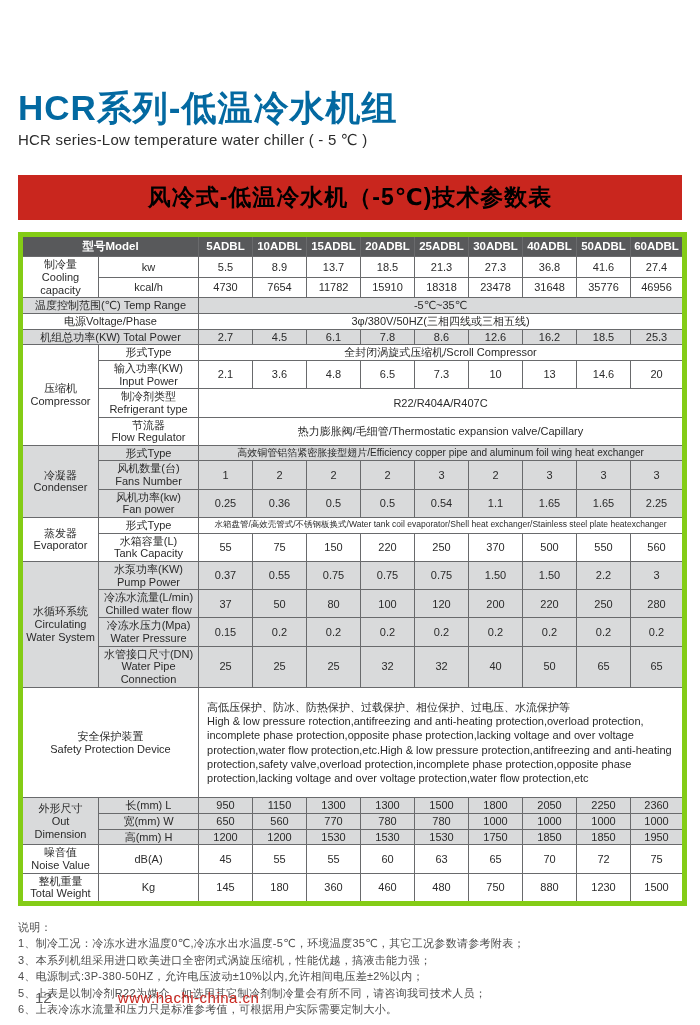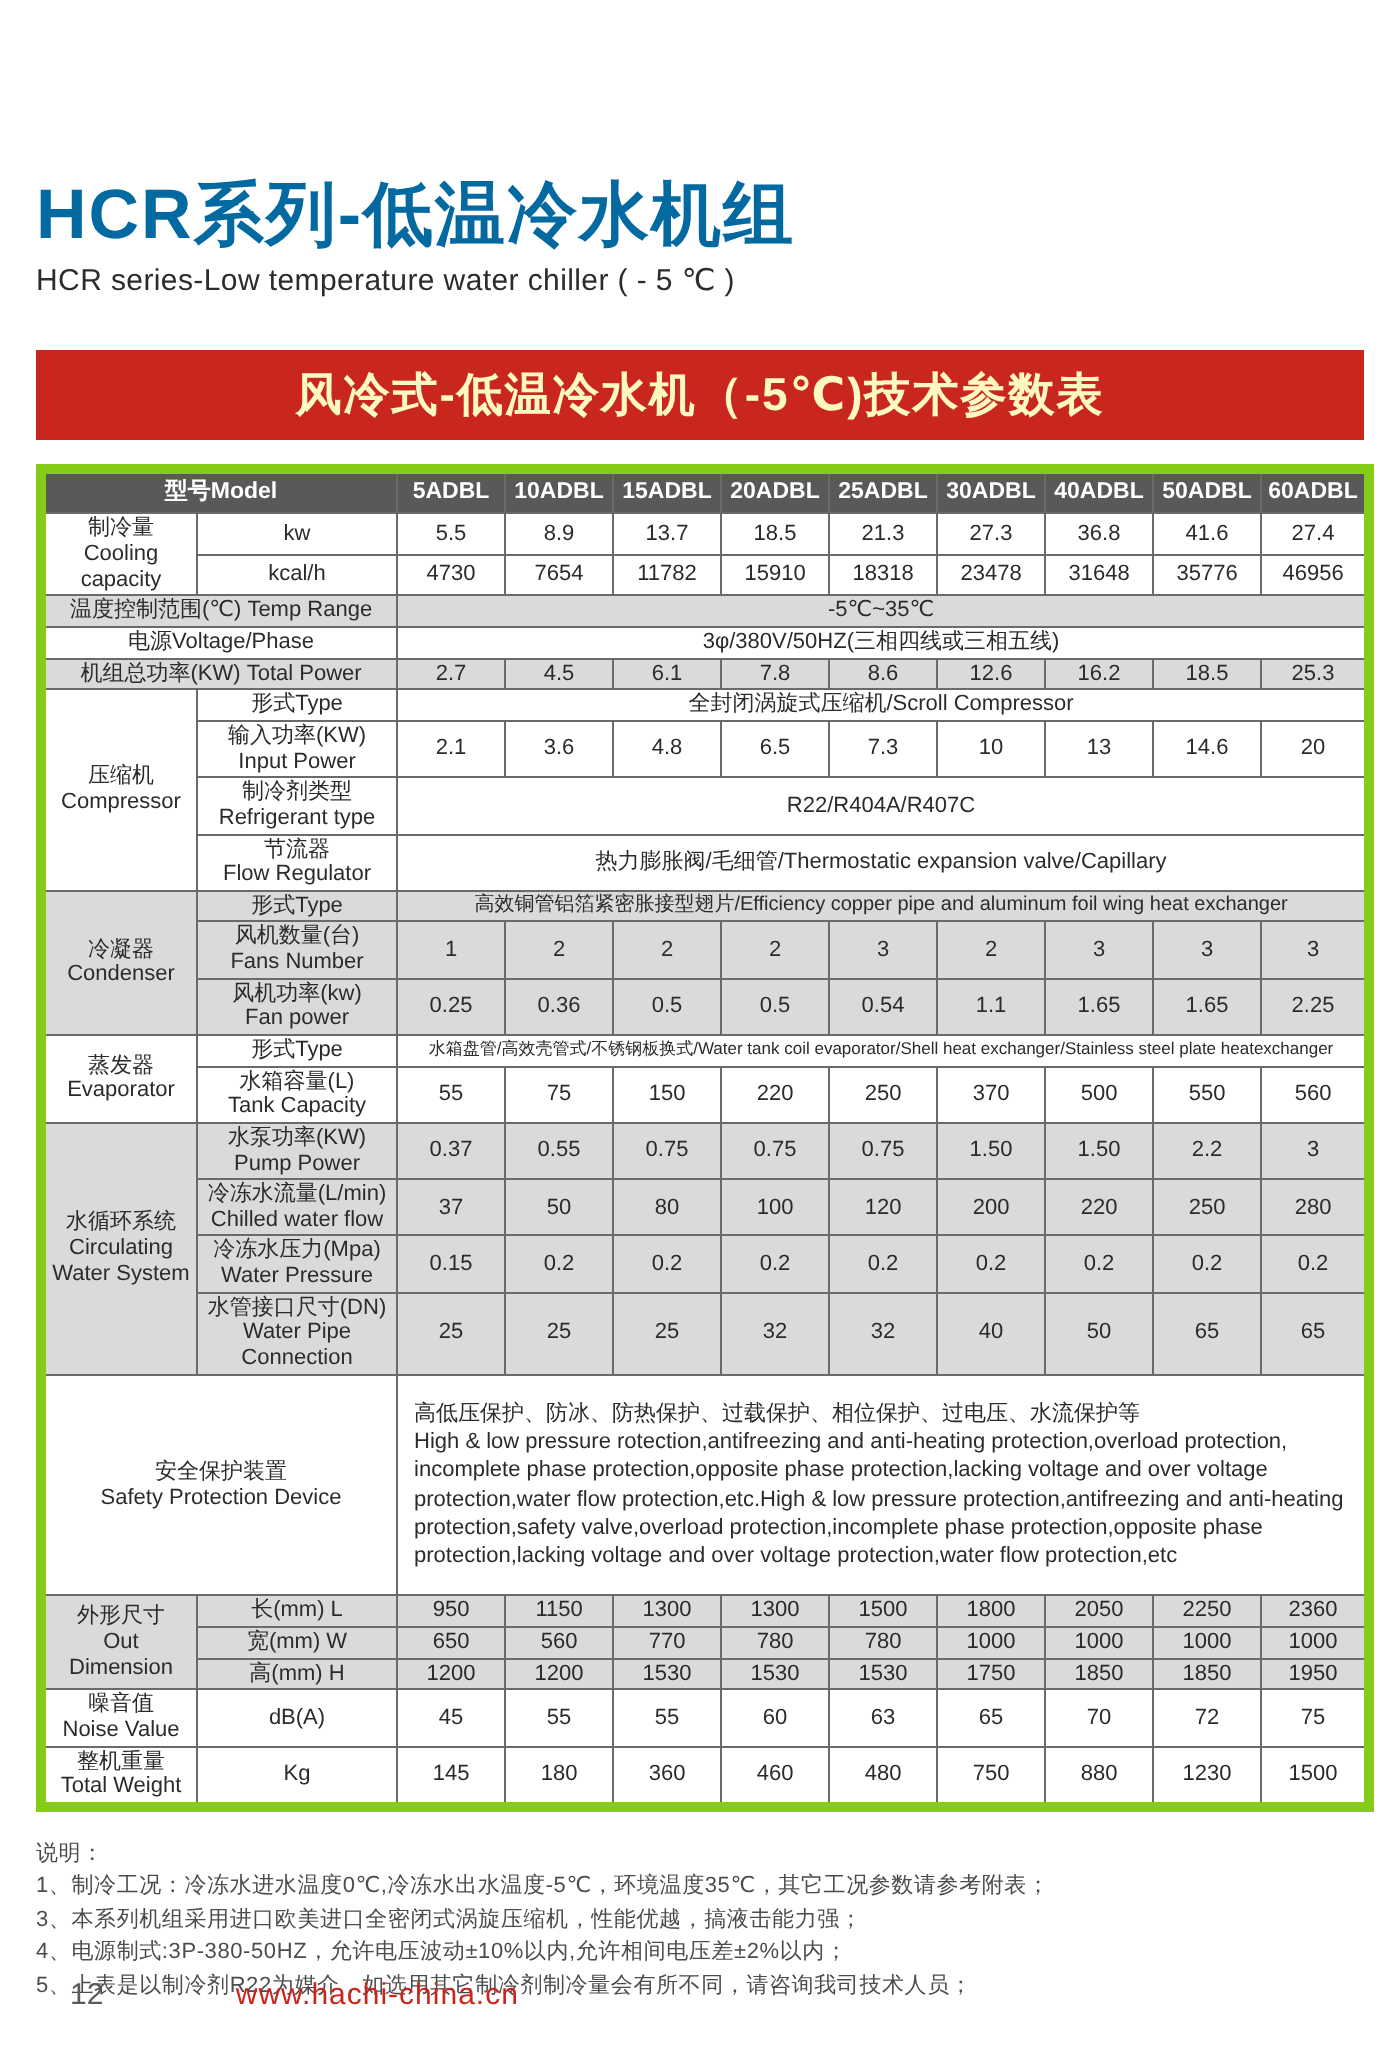--- a/index.html
+++ b/index.html
@@ -13,21 +13,21 @@
     width:700px;height:1025px;overflow:hidden;background:#ffffff;position:relative;
     font-family:"Liberation Sans","DejaVu Sans",sans-serif;color:#2b2b2b;
   }
   .content{padding:0 18px;}
   .title{
     margin:0;padding-top:88px;font-size:35px;font-weight:700;color:#0369a1;
     letter-spacing:1px;line-height:1.15;
   }
   .subtitle{margin-top:3px;font-size:15px;color:#2c2c2c;letter-spacing:.2px;}
   .banner{
-    margin-top:26px;background:var(--red);color:#fef9c3;text-align:center;
+    margin-top:26px;background:var(--red);color:#000000;text-align:center;
     font-size:23px;font-weight:700;padding:7px 0;letter-spacing:1px;
   }
   table{
     border-collapse:collapse;table-layout:fixed;width:664px;margin-top:12px;
     border:5px solid #84cc16;
   }
   td{
     border:1px solid #696a6c;text-align:center;vertical-align:middle;
     font-size:11px;line-height:1.15;padding:1px 2px;white-space:pre-line;color:#2b2b2b;
   }
@@ -333,19 +333,20 @@
         </tr>
       </tbody>
   </table>
 
   <div class="notes">
     <div>说明：</div>
     <div>1、制冷工况：冷冻水进水温度0℃,冷冻水出水温度-5℃，环境温度35℃，其它工况参数请参考附表；</div>
     <div>3、本系列机组采用进口欧美进口全密闭式涡旋压缩机，性能优越，搞液击能力强；</div>
     <div>4、电源制式:3P-380-50HZ，允许电压波动±10%以内,允许相间电压差±2%以内；</div>
     <div>5、上表是以制冷剂R22为媒介，如选用其它制冷剂制冷量会有所不同，请咨询我司技术人员；</div>
+    <div>6、上表冷冻水流量和压力只是标准参考值，可根据用户实际需要定制大小。</div>
   </div>
 </div>
 
 <div class="footer">
   <span>12</span>
   <span class="site">www.hachi-china.cn</span>
 </div>
 
 </body></html>

